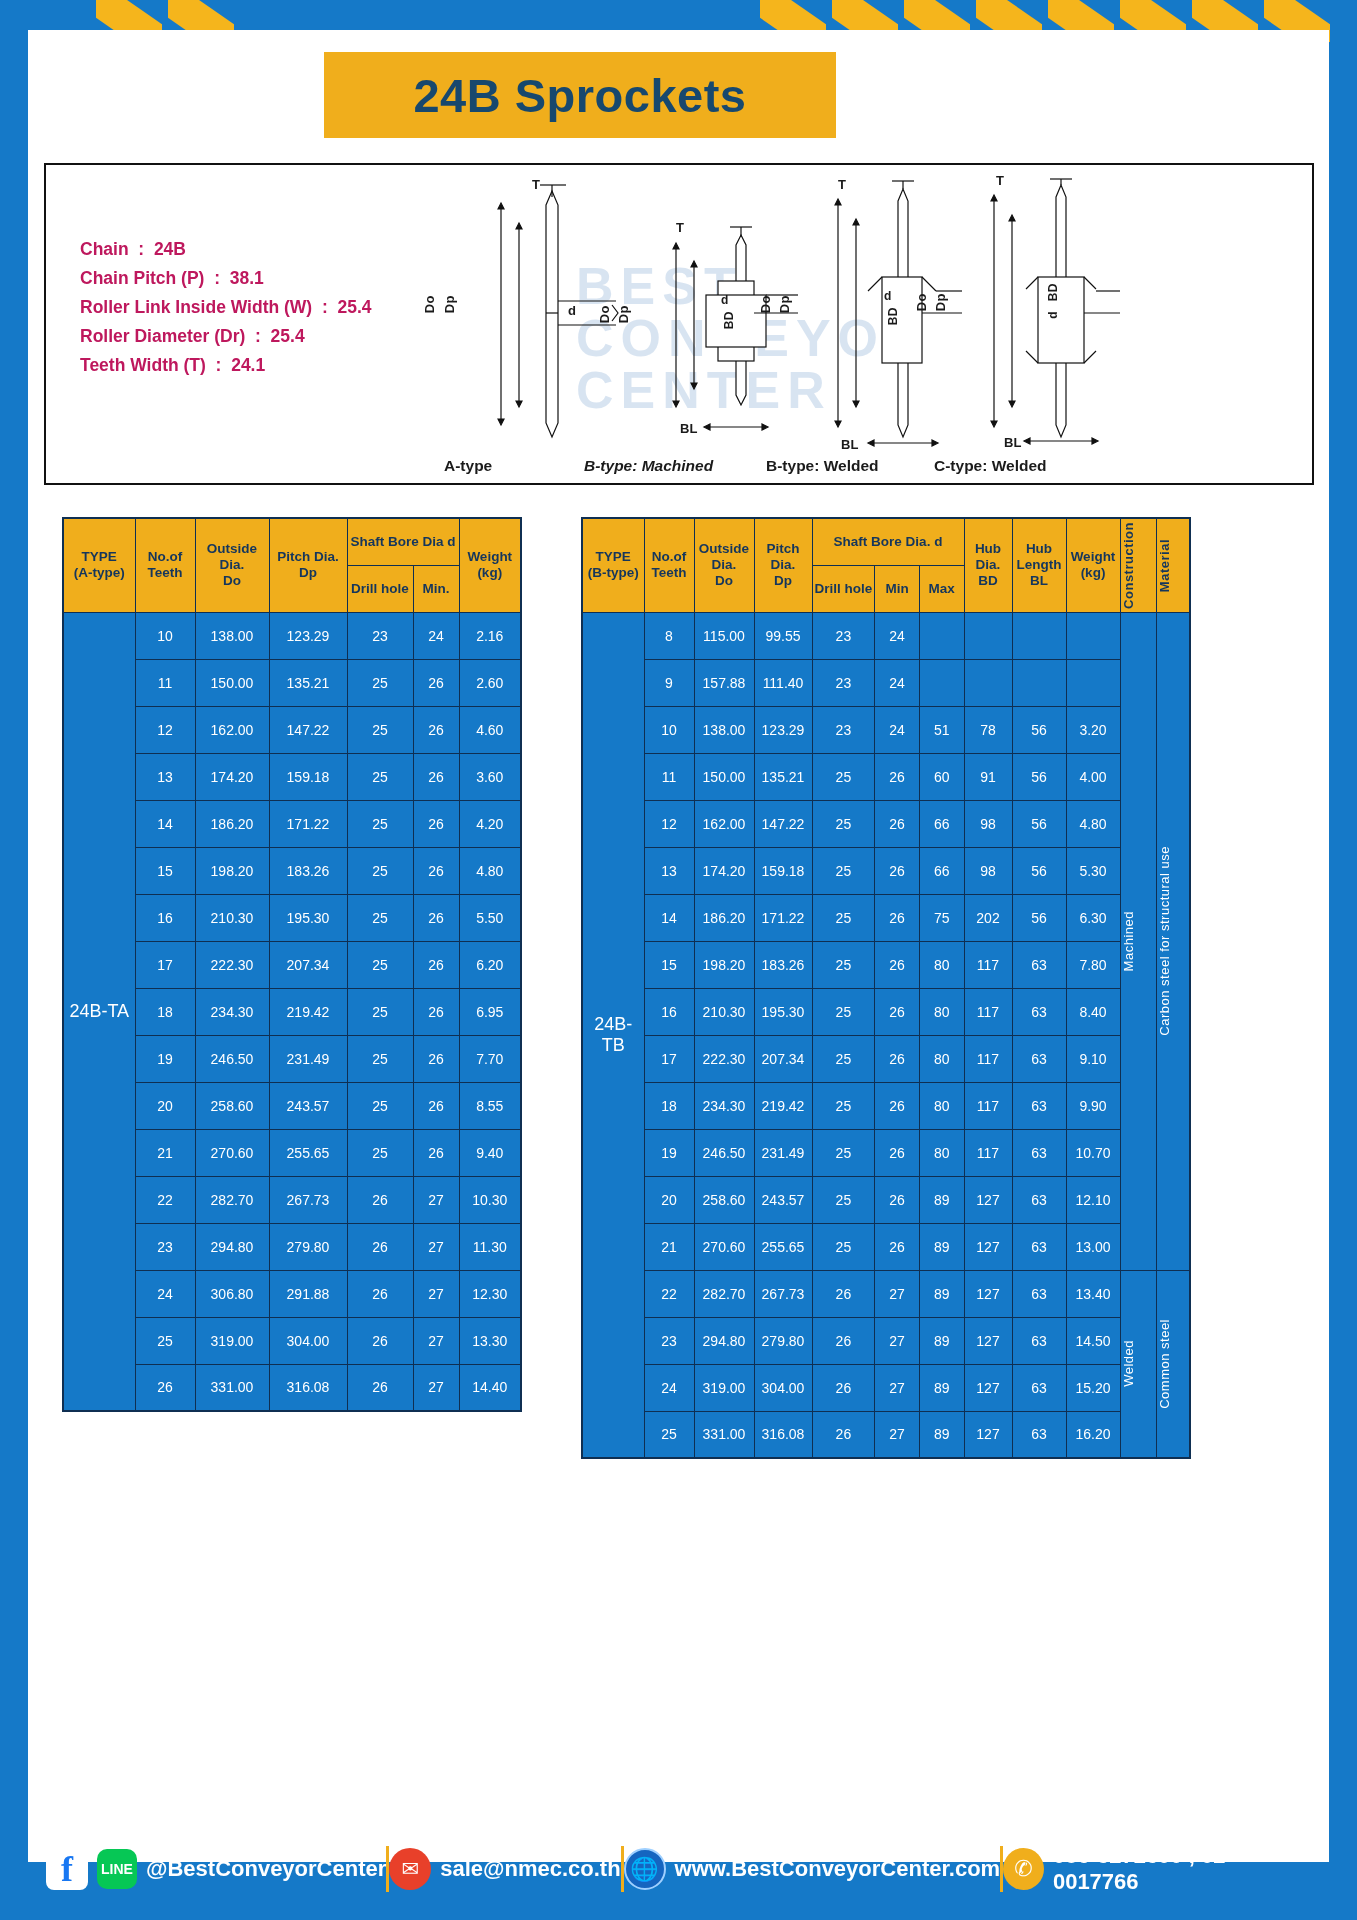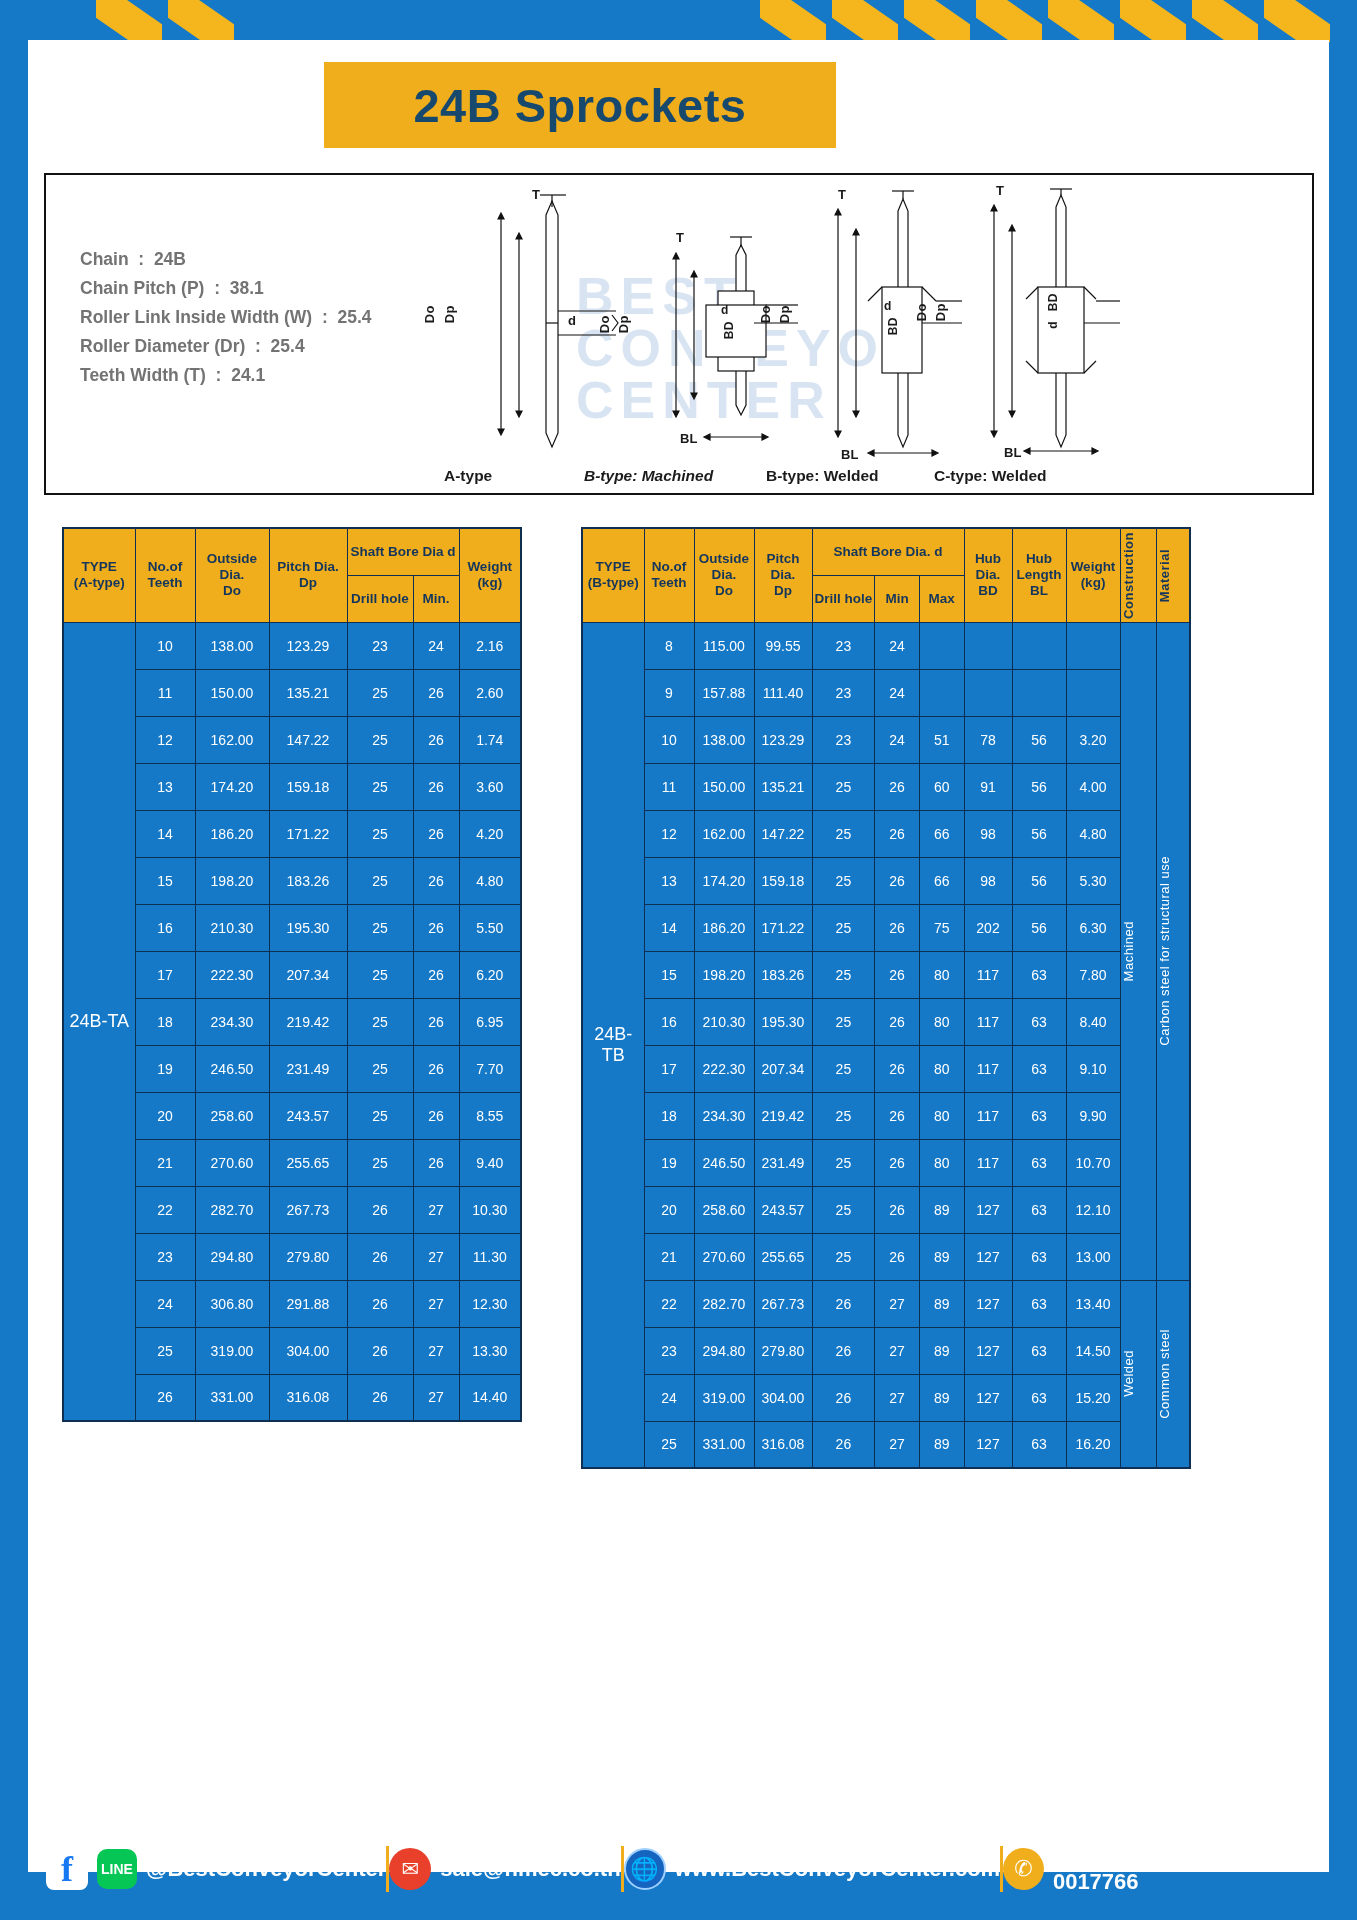--- a/index.html
+++ b/index.html
@@ -16,21 +16,21 @@
     position: absolute; top: 0; left: 0; width: 1357px; height: 42px;
     overflow: hidden;
   }
   .chev {
     position: absolute; top: -6px; width: 66px; height: 54px;
     background: #f5b51c;
     clip-path: polygon(0 0, 34% 0, 100% 56%, 100% 100%, 66% 100%, 0 44%);
   }
   .page {
     position: absolute;
-    left: 28px; top: 40px;
+    left: 28px; top: 30px;
     width: 1301px; height: 1832px;
     background: #ffffff;
     border: 0;
     padding-left: 32px;
   }
   
   .title-band {
     position: absolute; left: 296px; top: 22px;
     width: 512px; height: 86px;
     background: #f0ae1c;
@@ -42,21 +42,21 @@
   }
   
   .spec-box {
     position: absolute; left: 16px; top: 133px;
     width: 1270px; height: 322px;
     border: 2px solid #111;
     background: #fff;
   }
   .spec-list {
     position: absolute; left: 34px; top: 70px;
-    font-size: 17.5px; font-weight: bold; color: #737373;
+    font-size: 17.5px; font-weight: bold; color: #be185d;
     line-height: 29px;
   }
   .spec-list div { white-space: pre; }
   .watermark {
     position: absolute; left: 530px; top: 95px;
     width: 470px; height: 160px;
     opacity: 0.18;
     pointer-events: none;
     font-size: 52px; font-weight: bold; color: #2f6fb5;
     line-height: 52px; letter-spacing: 7px;
@@ -340,21 +340,21 @@
             <td>25</td>
             <td>26</td>
             <td>2.60</td>
           </tr>
           <tr>
             <td>12</td>
             <td>162.00</td>
             <td>147.22</td>
             <td>25</td>
             <td>26</td>
-            <td>1.74</td>
+            <td>4.60</td>
           </tr>
           <tr>
             <td>13</td>
             <td>174.20</td>
             <td>159.18</td>
             <td>25</td>
             <td>26</td>
             <td>3.60</td>
           </tr>
           <tr>

